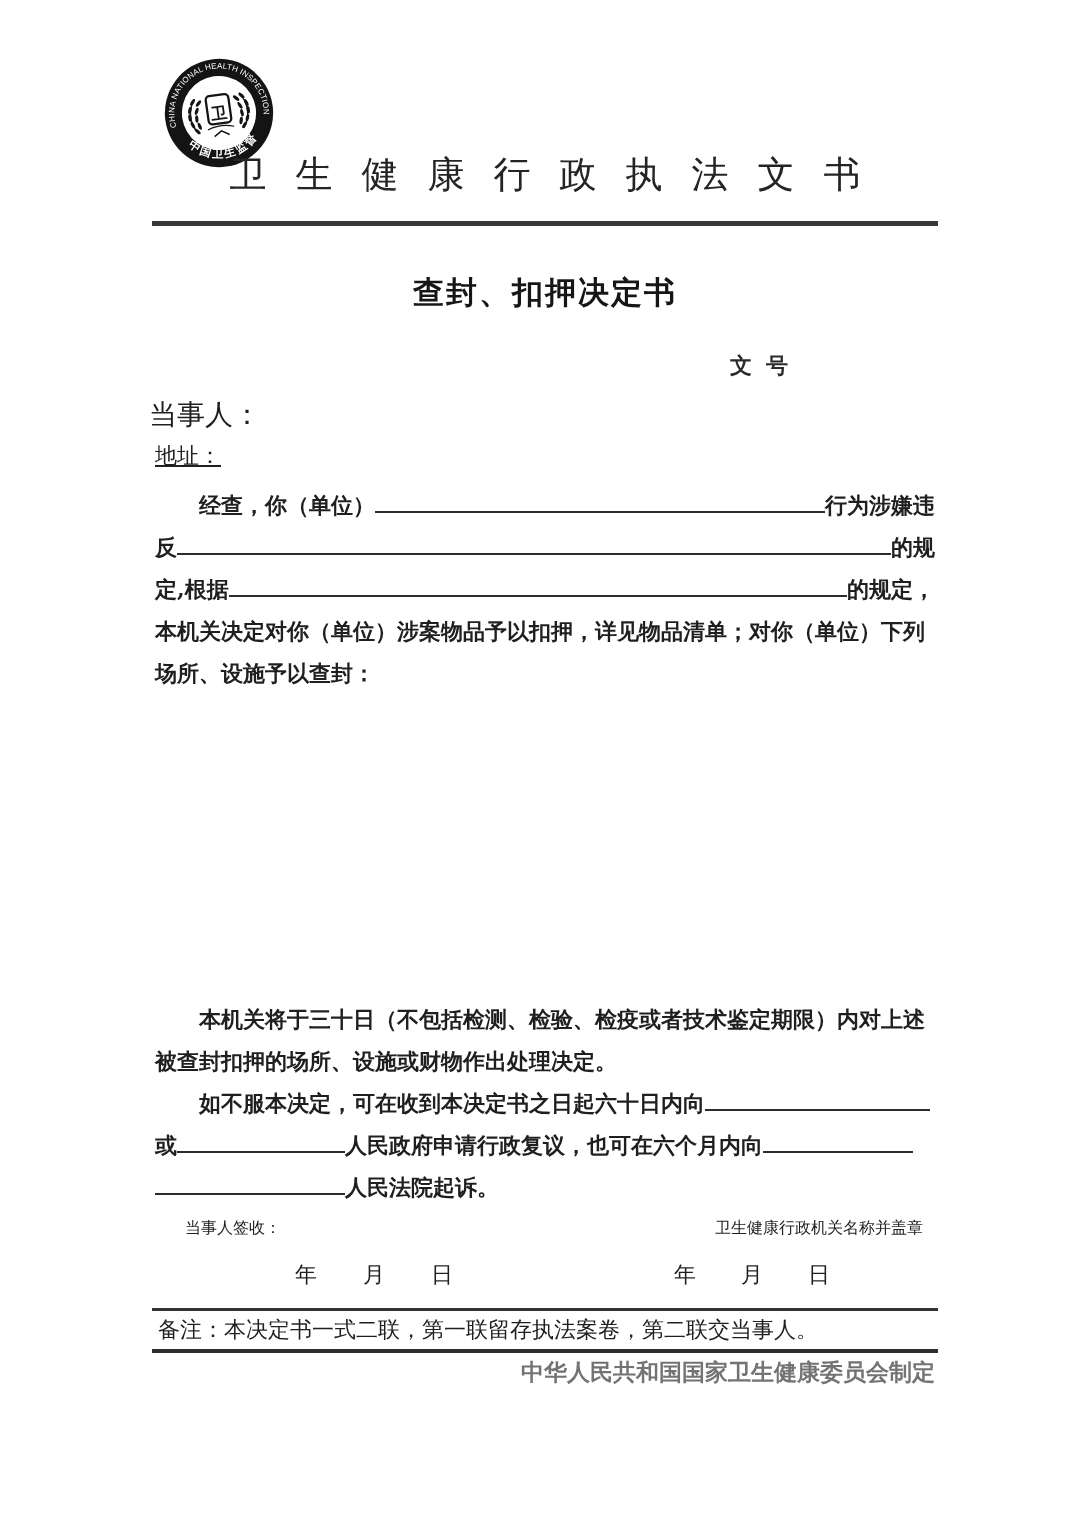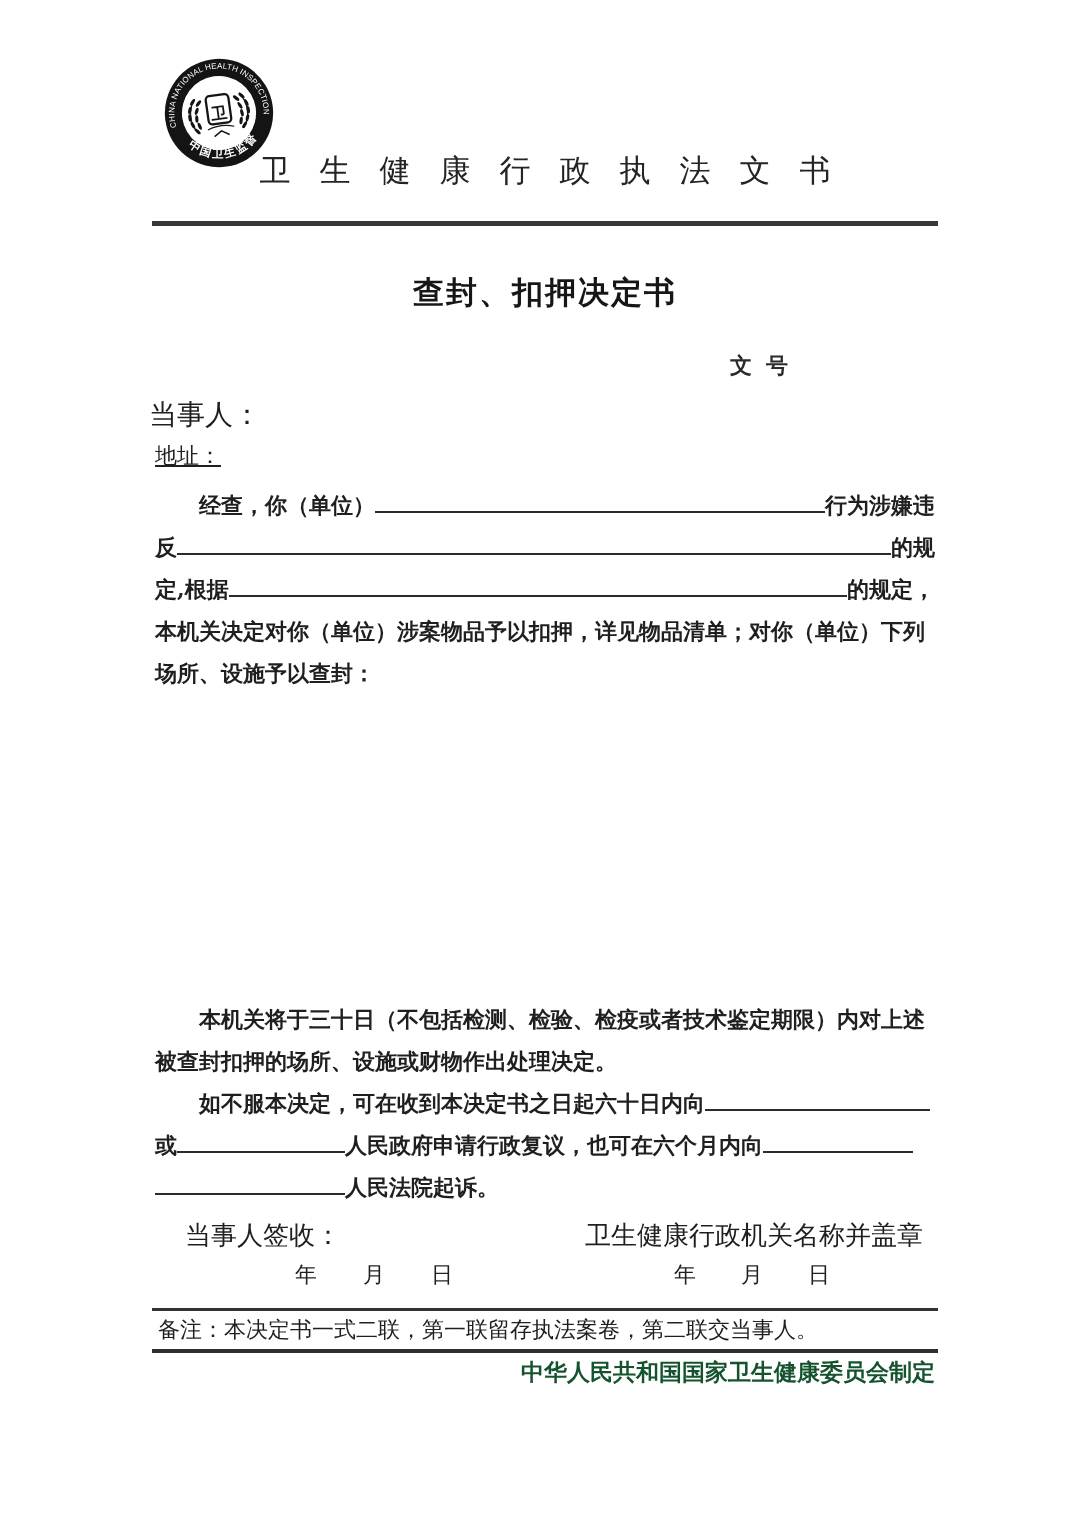--- a/index.html
+++ b/index.html
@@ -14,21 +14,21 @@
   }
   
   .logo-wrap {
     position:absolute; left:162px; top:56px;
     width:114px; height:114px;
     transform:rotate(-8deg);
   }
   .header-title {
     position:absolute; left:155px; top:150px; width:780px;
     text-align:center;
-    font-size:31px; letter-spacing:29px; text-indent:29px;
+    font-size:37px; letter-spacing:29px; text-indent:29px;
     color:#242424; white-space:nowrap;
   }
   .header-rule {
     position:absolute; left:152px; top:221px;
     width:786px; height:5px; background:#383838;
   }
   
   .doc-title {
     position:absolute; left:155px; top:272px; width:780px;
     text-align:center;
@@ -55,21 +55,21 @@
   .blank {
     display:inline-block; height:0;
     border-bottom:2px solid #2b2b2b;
     margin-bottom:6px;
   }
   .blank.grow { flex:1 1 auto; }
   .w225{width:225px;} .w168{width:168px;} .w150{width:150px;} .w190{width:190px;}
   
   .sign-row {
     position:absolute; left:155px; top:1218px; width:780px;
-    display:flex; align-items:flex-end; font-size:26px;
+    display:flex; align-items:flex-end; font-size:16px;
   }
   .sign-row .party-sign { margin-left:30px; }
   .sign-row .authority  { margin-left:auto; margin-right:12px; }
   .date-row {
     position:absolute; left:155px; top:1260px; width:780px;
     display:flex; font-size:22px;
   }
   .date-group { display:flex; }
   .date-group span { display:inline-block; }
   .date-left  { margin-left:140px; }
@@ -77,21 +77,21 @@
   .date-right { margin-left:auto; margin-right:105px; }
   .date-right span + span { margin-left:45px; }
   
   .rule-a { position:absolute; left:152px; top:1308px; width:786px; height:3px; background:#333; }
   .rule-b { position:absolute; left:152px; top:1349px; width:786px; height:4px; background:#2e2e2e; }
   .note   { position:absolute; left:158px; top:1315px; width:774px; font-size:22px; }
   .issuer {
     position:absolute; left:155px; top:1357px; width:780px;
     text-align:right;
     font-family:"Liberation Sans","DejaVu Sans",sans-serif;
-    font-weight:700; font-size:23px; color:#14532d;
+    font-weight:700; font-size:23px; color:#737373;
   }
 </style>
 </head>
 <body>
 
 <div class="page">
 
   <div class="logo-wrap">
     <svg viewBox="0 0 120 120" width="114" height="114">
       <circle cx="60" cy="60" r="57" fill="#141414"></circle>

